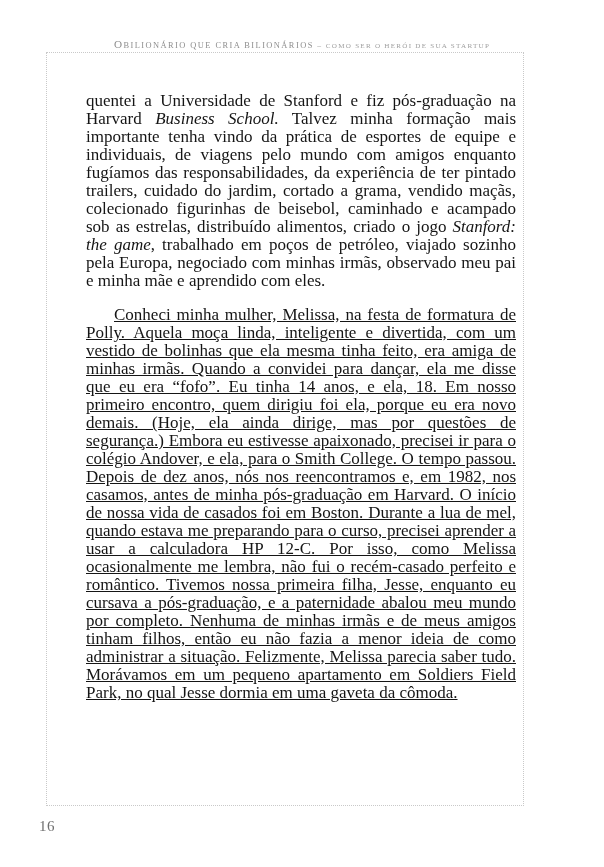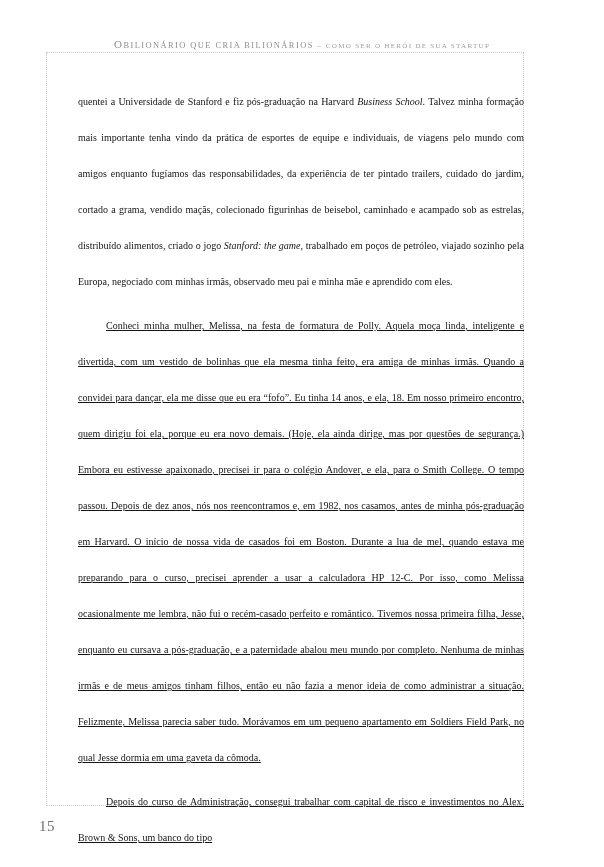--- a/index.html
+++ b/index.html
@@ -70,23 +70,23 @@
 
   
   .textblock {
     position: absolute;
     left: 70px;
     top: 76px;
     width: 462px;
   }
 
   p {
-    margin: 8px;
-    font-size: 10px;
-    line-height: 36px;
+    margin: 16px;
+    font-size: 17px;
+    line-height: 18px;
     text-align: justify;
     text-justify: inter-word;
     hyphens: none;
     color: #151515;
   }
   p.indent {
     text-indent: 28px;
     text-decoration: underline;
   }
   em {
@@ -114,18 +114,17 @@
       <span class="rh-dash">–</span>
       <span class="rh-small">COMO SER O HERÓI DE SUA STARTUP</span>
     </span>
   </div>
 
   <div class="frame"></div>
 
   <div class="textblock" id="body-col">
       <p><span>quentei a Universidade de Stanford e fiz pós-graduação na Harvard </span><em>Business School.</em><span> Talvez minha formação mais importante tenha vindo da prática de esportes de equipe e individuais, de viagens pelo mundo com amigos enquanto fugíamos das responsabilidades, da experiência de ter pintado trailers, cuidado do jardim, cortado a grama, vendido maçãs, colecionado figurinhas de beisebol, caminhado e acampado sob as estrelas, distribuído alimentos, criado o jogo </span><em>Stanford: the game</em><span>, trabalhado em poços de petróleo, viajado sozinho pela Europa, negociado com minhas irmãs, observado meu pai e minha mãe e aprendido com eles.</span></p>
       <p class="indent"><span>Conheci minha mulher, Melissa, na festa de formatura de Polly. Aquela moça linda, inteligente e divertida, com um vestido de bolinhas que ela mesma tinha feito, era amiga de minhas irmãs. Quando a convidei para dançar, ela me disse que eu era “fofo”. Eu tinha 14 anos, e ela, 18. Em nosso primeiro encontro, quem dirigiu foi ela, porque eu era novo demais. (Hoje, ela ainda dirige, mas por questões de segurança.) Embora eu estivesse apaixonado, precisei ir para o colégio Andover, e ela, para o Smith College. O tempo passou. Depois de dez anos, nós nos reencontramos e, em 1982, nos casamos, antes de minha pós-graduação em Harvard. O início de nossa vida de casados foi em Boston. Durante a lua de mel, quando estava me preparando para o curso, precisei aprender a usar a calculadora HP 12-C. Por isso, como Melissa ocasionalmente me lembra, não fui o recém-casado perfeito e romântico. Tivemos nossa primeira filha, Jesse, enquanto eu cursava a pós-graduação, e a paternidade abalou meu mundo por completo. Nenhuma de minhas irmãs e de meus amigos tinham filhos, então eu não fazia a menor ideia de como administrar a situação. Felizmente, Melissa parecia saber tudo. Morávamos em um pequeno apartamento em Soldiers Field Park, no qual Jesse dormia em uma gaveta da cômoda.</span></p>
-      <p class="indent"><span>Depois do curso de Administração, consegui trabalhar com capital de risco e investimentos no Alex. Brown &amp; Sons, um banco do tipo</span></p>
     </div>
 
-  <div class="folio">15</div>
+  <div class="folio">16</div>
 
 </div>
 
 </body></html>

